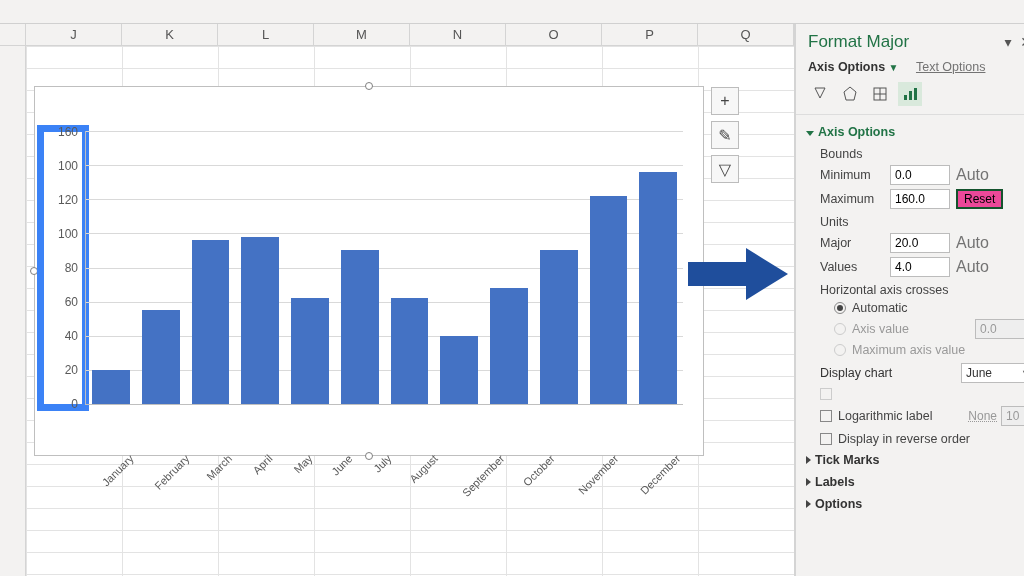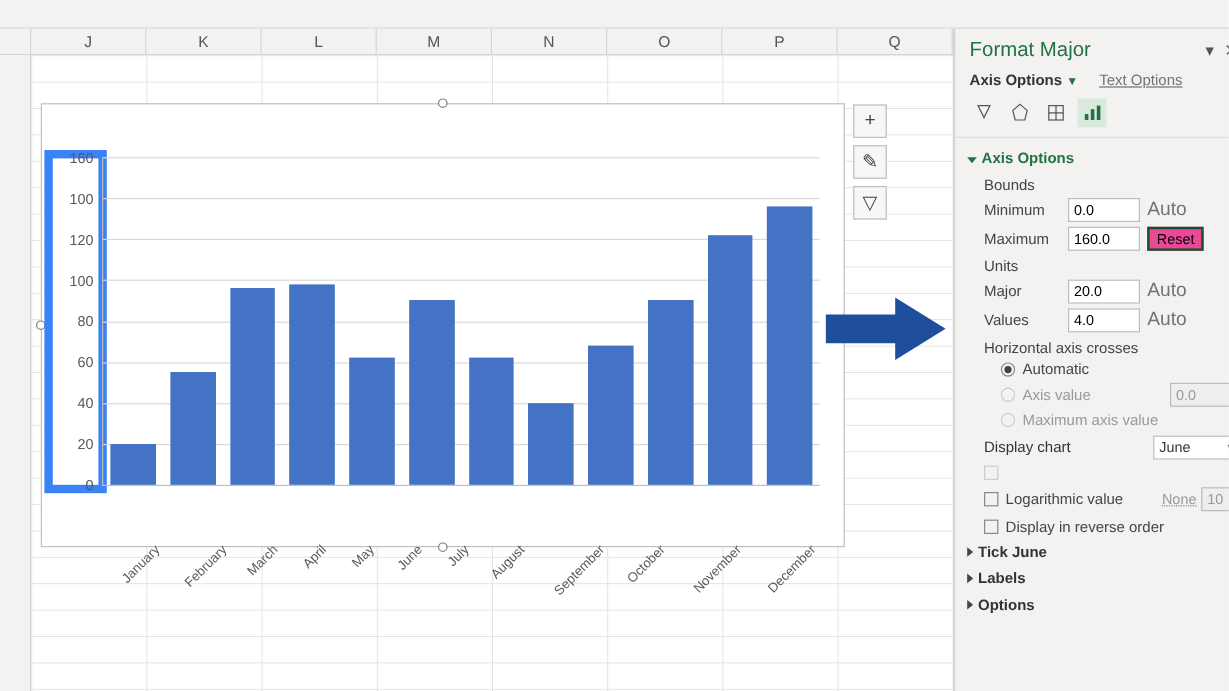--- a/index.html
+++ b/index.html
@@ -273,27 +273,27 @@
             <span>June</span>
             <span class="car">▼</span>
           </div>
       </div>
       <div class="chk-row">
           <span class="check dis"></span>
         </div>
 
       <div class="chk-row">
         <span class="check"></span>
-        <span class="lbl">Logarithmic value</span>
+        <span class="lbl">Logarithmic label</span>
         <span class="base-lbl">None</span>
         <input class="fld-input dis" style="width: 34px;" value="10">
       </div>
       <div class="chk-row">
           <span class="check"></span>
           <span class="lbl">Display in reverse order</span>
         </div>
 
-      <div class="sect-hdr collapsed"><span class="tri"></span><b>Tick June</b></div>
+      <div class="sect-hdr collapsed"><span class="tri"></span><b>Tick Marks</b></div>
       <div class="sect-hdr collapsed"><span class="tri"></span><b>Labels</b></div>
       <div class="sect-hdr collapsed"><span class="tri"></span><b>Options</b></div>
     </div>
   </div>
 </div>
 
 </body></html>

